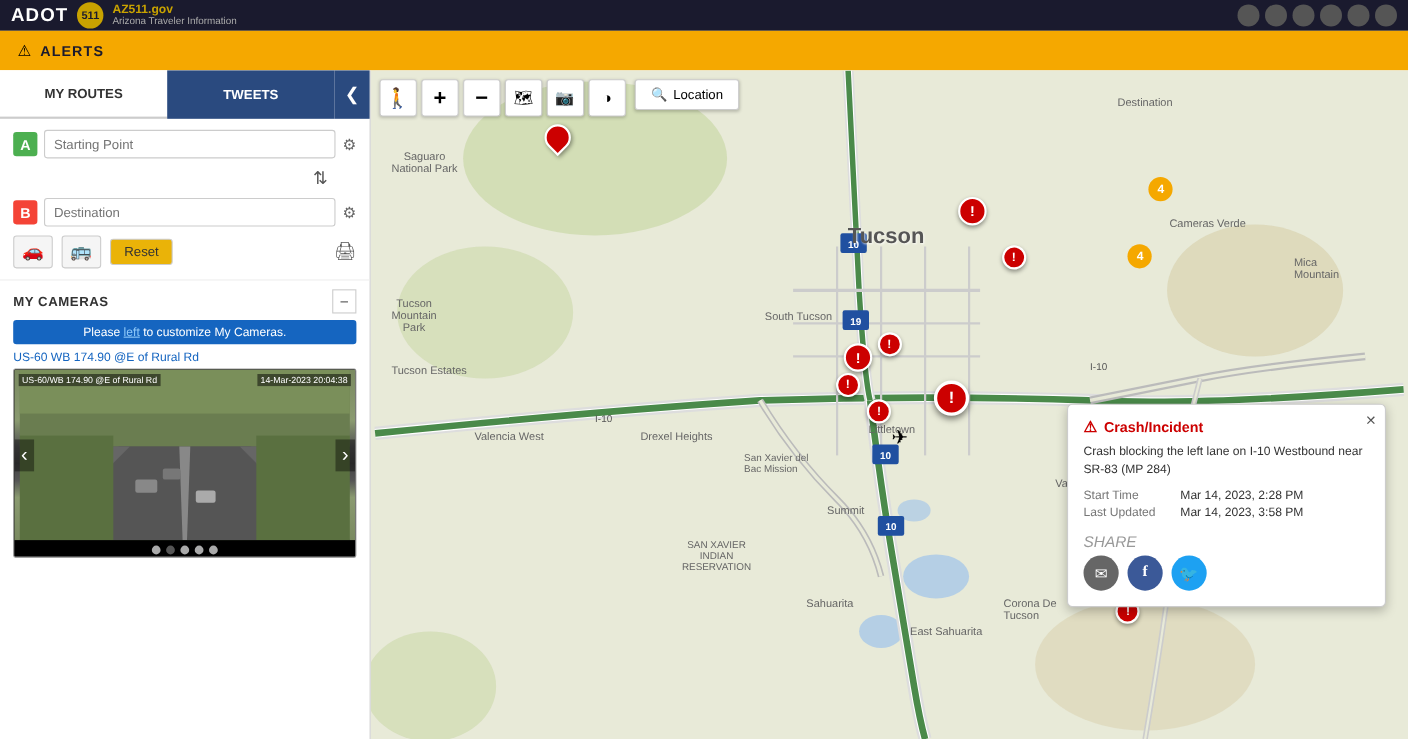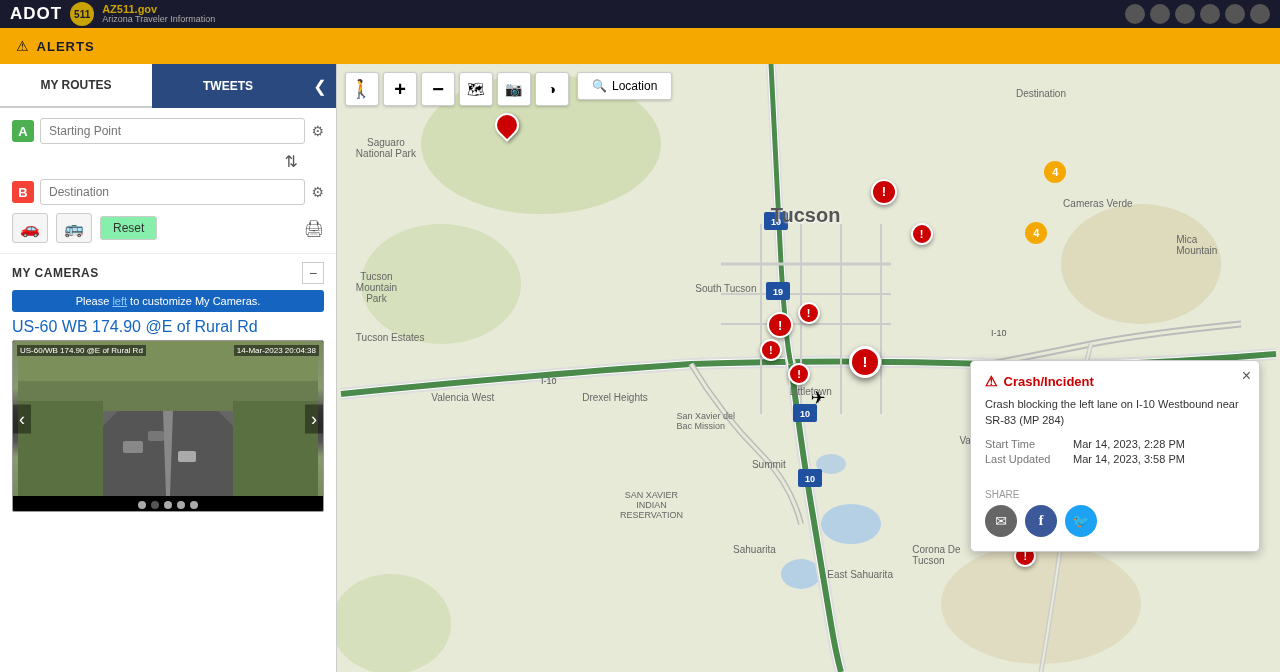--- a/index.html
+++ b/index.html
@@ -143,21 +143,21 @@
       background: #f5f5f5;
       border-radius: 3px;
       cursor: pointer;
       display: flex;
       align-items: center;
       justify-content: center;
       font-size: 16px;
     }
     .reset-btn {
       border: 1px solid #ccc;
-      background: #86efac;
+      background: #eab308;
       padding: 4px 12px;
       border-radius: 3px;
       cursor: pointer;
       font-size: 12px;
       color: #333;
     }
     .print-btn {
       margin-left: auto;
       background: none;
       border: none;
@@ -199,21 +199,21 @@
       color: white;
       text-align: center;
       font-size: 11px;
       padding: 5px;
       border-radius: 3px;
       margin-bottom: 6px;
     }
     .cameras-login-bar a { color: #90caf9; text-decoration: underline; cursor: pointer; }
     .camera-link {
       color: #1565c0;
-      font-size: 16px;
+      font-size: 11px;
       text-decoration: none;
       cursor: pointer;
       margin-bottom: 4px;
       display: block;
     }
     .camera-feed-container {
       position: relative;
       background: #000;
       border: 1px solid #999;
       border-radius: 2px;
@@ -323,24 +323,25 @@
       gap: 8px;
       font-size: 11px;
       color: #333;
       margin-bottom: 3px;
     }
     .crash-info-label {
       color: #777;
       min-width: 80px;
     }
     .crash-share-label {
-      font-size: 10px;
+      font-size: 14px;
       color: #999;
-      margin-top: 24px;
+      margin-top: 12px;
       margin-bottom: 5px;
+      font-style: italic;
     }
     .crash-share-btns {
       display: flex;
       gap: 8px;
       align-items: center;
     }
     .share-btn {
       width: 32px; height: 32px;
       border-radius: 50%;
       border: none;

